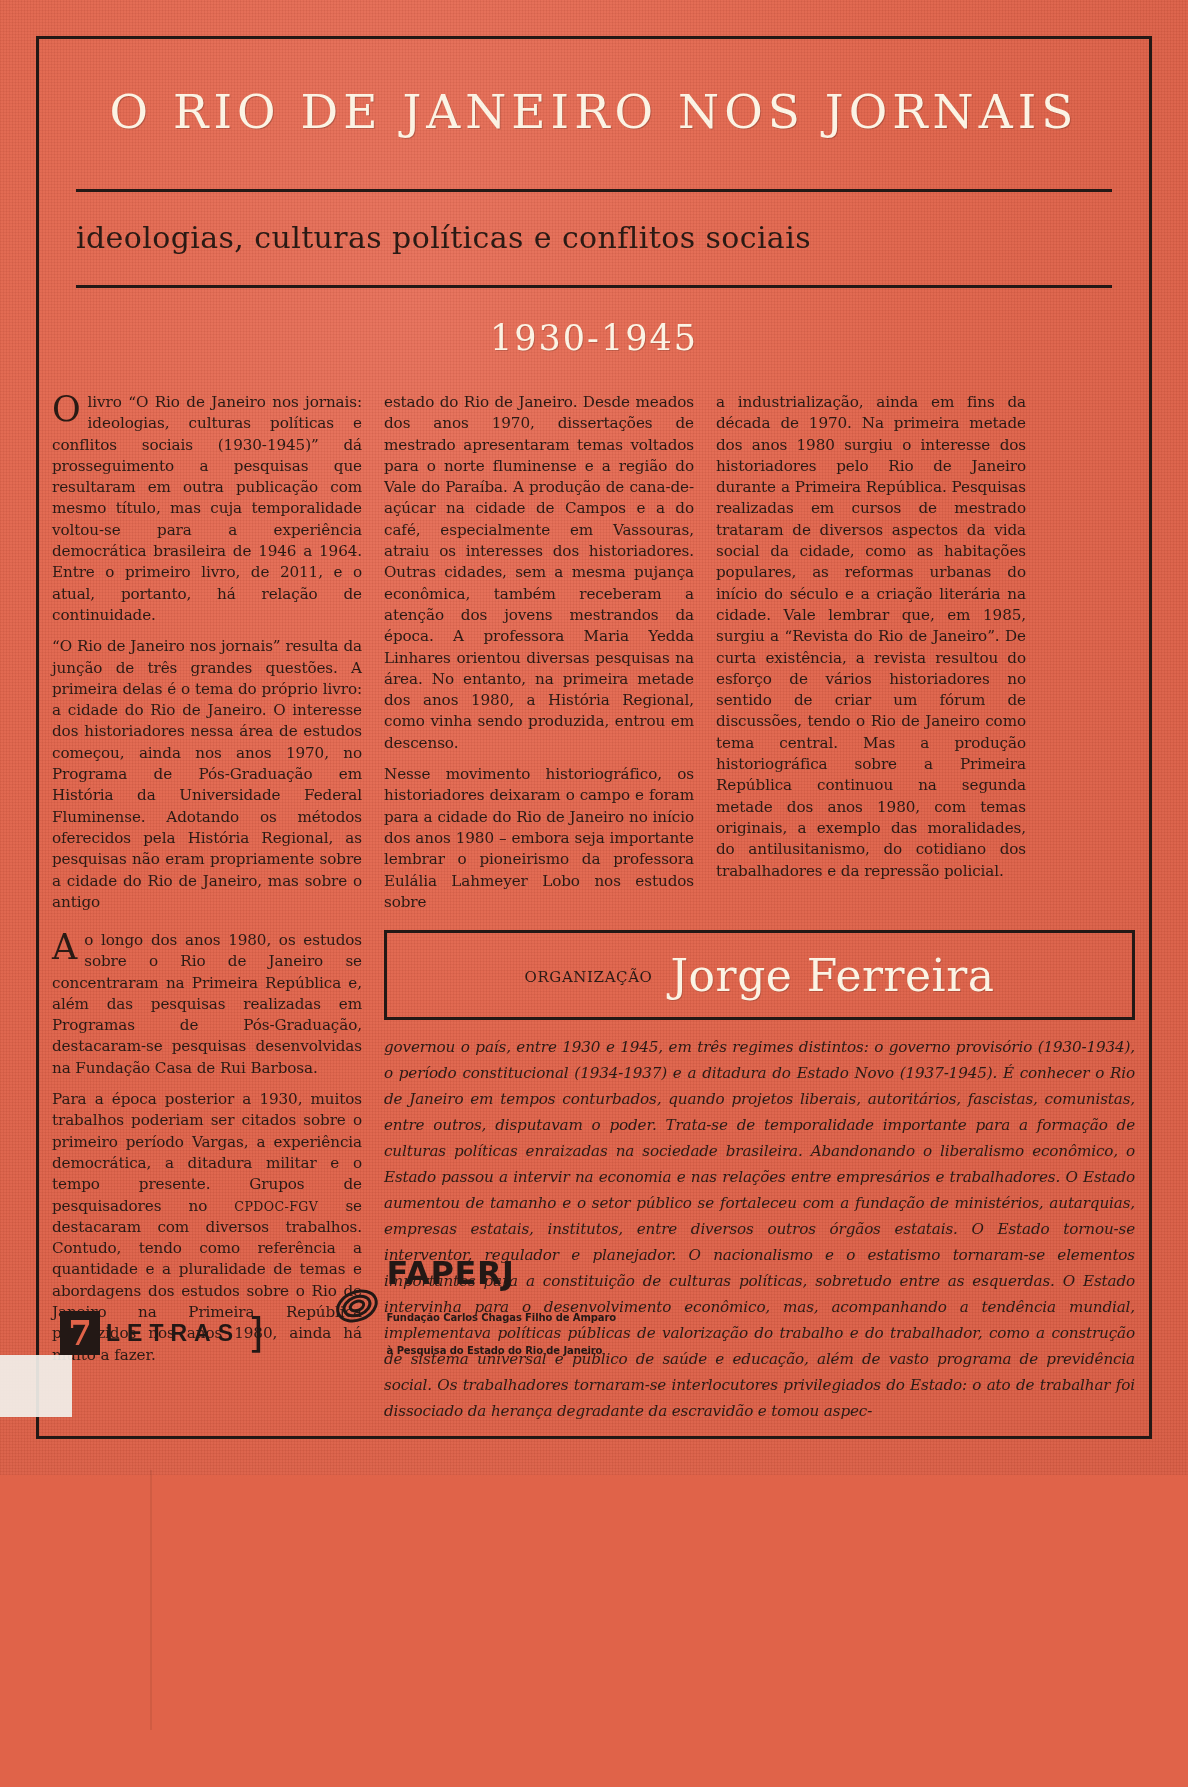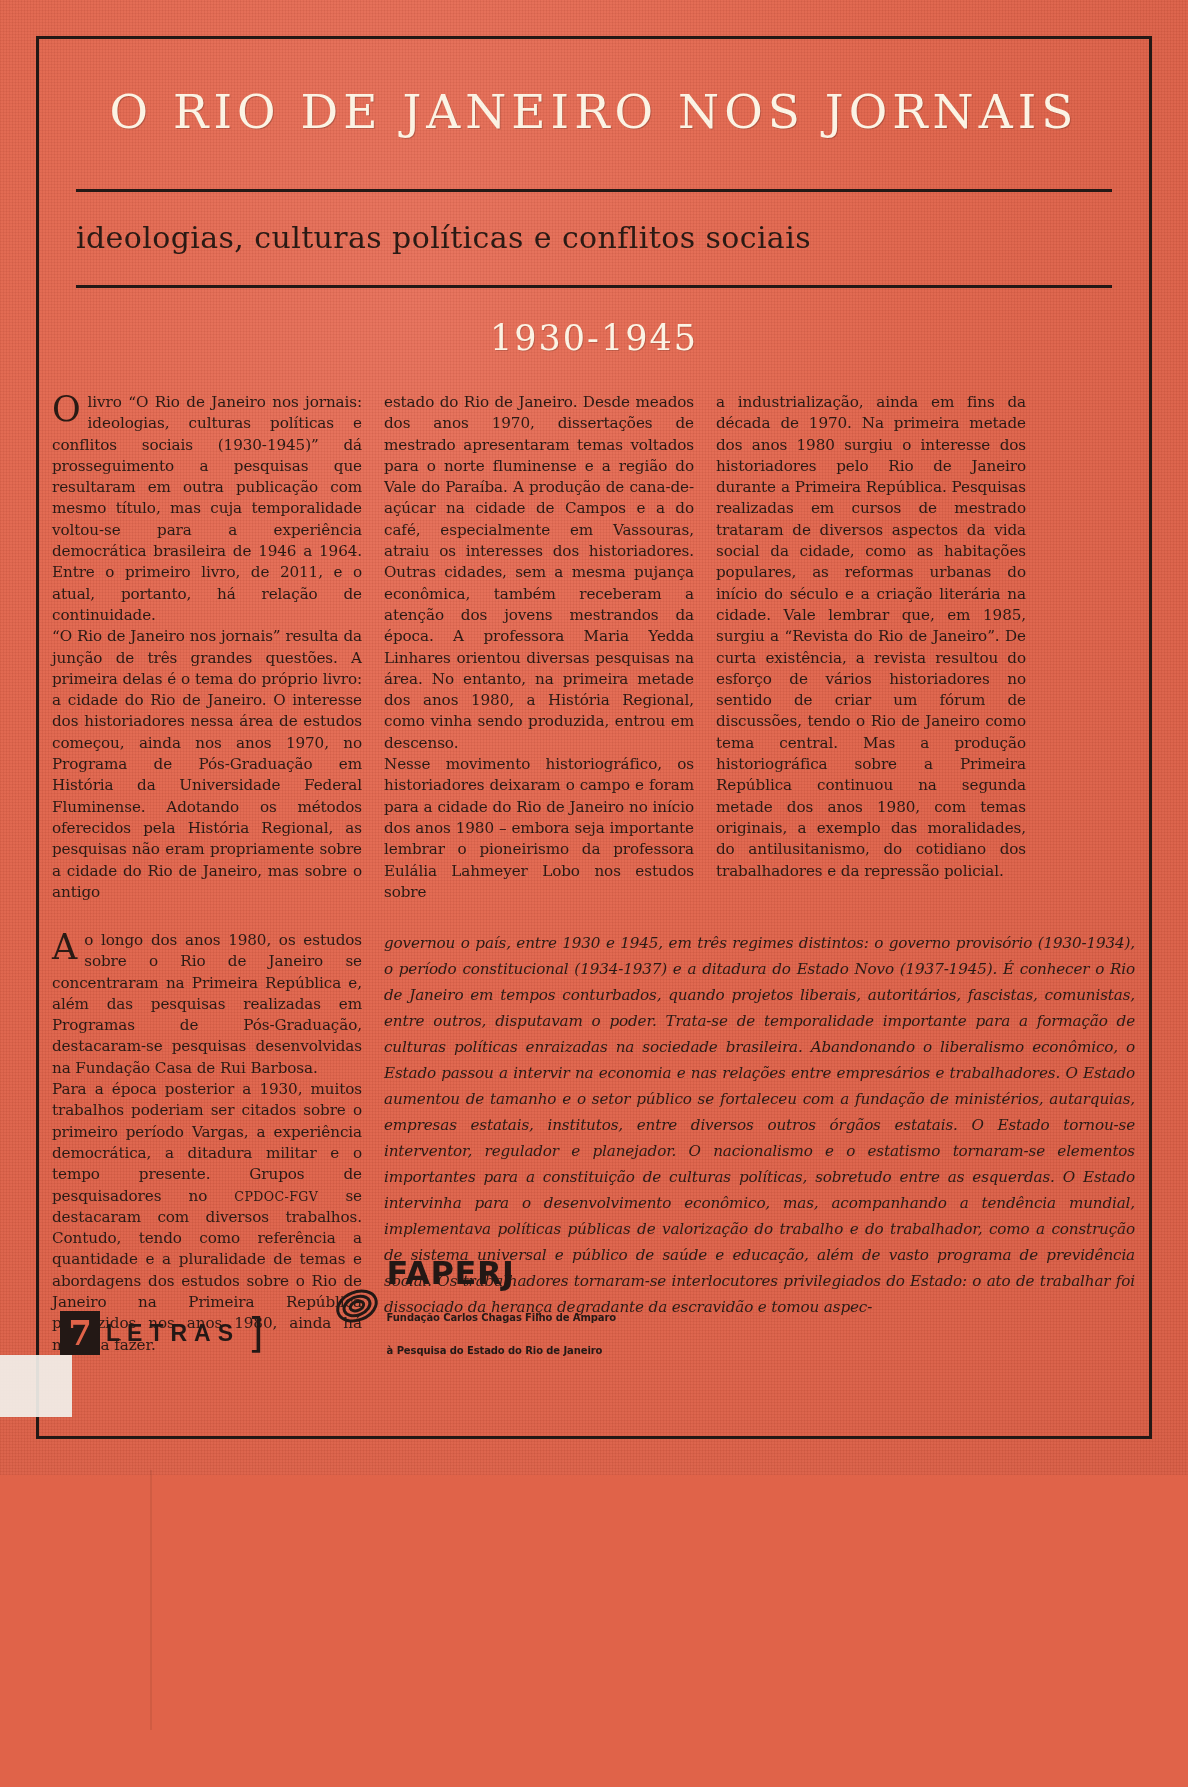--- a/index.html
+++ b/index.html
@@ -76,21 +76,21 @@
   p.tx{
     color:#2a1a14;
     font-size:15.2px;
     line-height:21.3px;
     text-align:justify;
     margin:0;
     font-family:"DejaVu Serif", serif;
     letter-spacing:-0.1px;
     -webkit-hyphens:none;hyphens:none;
   }
-  p.tx + p.tx{margin-top:0;}
+  p.tx + p.tx{margin-top:10px;}
   .dropcap::first-letter{
     font-size:35px;
     line-height:30px;
     float:left;
     padding:2px 7px 0 0;
     font-family:"DejaVu Serif", serif;
   }
   .smallcaps{font-size:12.6px;letter-spacing:.4px;}
   
   .lower{
@@ -208,20 +208,24 @@
     </div>
   </div>
 
   <div class="lower">
     <div class="lower-left">
       <p class="tx dropcap">Ao longo dos anos 1980, os estudos sobre o Rio de Janeiro se concentraram na Primeira República e, além das pesquisas realizadas em Programas de Pós-Graduação, destacaram-se pesquisas desenvolvidas na Fundação Casa de Rui Barbosa.</p>
       <p class="tx"><span>Para a época posterior a 1930, muitos trabalhos poderiam ser citados sobre o primeiro período Vargas, a experiência democrática, a ditadura militar e o tempo presente. Grupos de pesquisadores no </span><span class="smallcaps">CPDOC-FGV</span><span> se destacaram com diversos trabalhos. Contudo, tendo como referência a quantidade e a pluralidade de temas e abordagens dos estudos sobre o Rio de Janeiro na Primeira República produzidos nos anos 1980, ainda há muito a fazer.</span></p>
     </div>
 
     <div class="lower-right">
+      <div class="orgbox">
+        <span class="org-label">Organização</span>
+        <span class="org-name">Jorge Ferreira</span>
+      </div>
       <p class="wide">governou o país, entre 1930 e 1945, em três regimes distintos: o governo provisório (1930-1934), o período constitucional (1934-1937) e a ditadura do Estado Novo (1937-1945). É conhecer o Rio de Janeiro em tempos conturbados, quando projetos liberais, autoritários, fascistas, comunistas, entre outros, disputavam o poder. Trata-se de temporalidade importante para a formação de culturas políticas enraizadas na sociedade brasileira. Abandonando o liberalismo econômico, o Estado passou a intervir na economia e nas relações entre empresários e trabalhadores. O Estado aumentou de tamanho e o setor público se fortaleceu com a fundação de ministérios, autarquias, empresas estatais, institutos, entre diversos outros órgãos estatais. O Estado tornou-se interventor, regulador e planejador. O nacionalismo e o estatismo tornaram-se elementos importantes para a constituição de culturas políticas, sobretudo entre as esquerdas. O Estado intervinha para o desenvolvimento econômico, mas, acompanhando a tendência mundial, implementava políticas públicas de valorização do trabalho e do trabalhador, como a construção de sistema universal e público de saúde e educação, além de vasto programa de previdência social. Os trabalhadores tornaram-se interlocutores privilegiados do Estado: o ato de trabalhar foi dissociado da herança degradante da escravidão e tomou aspec-</p>
     </div>
   </div>
 
   <div class="logos">
     <div class="logo7">
       <span class="sq7">7</span>
       <span class="letras">LETRAS</span>
       <span class="bracket">]</span>
     </div>

